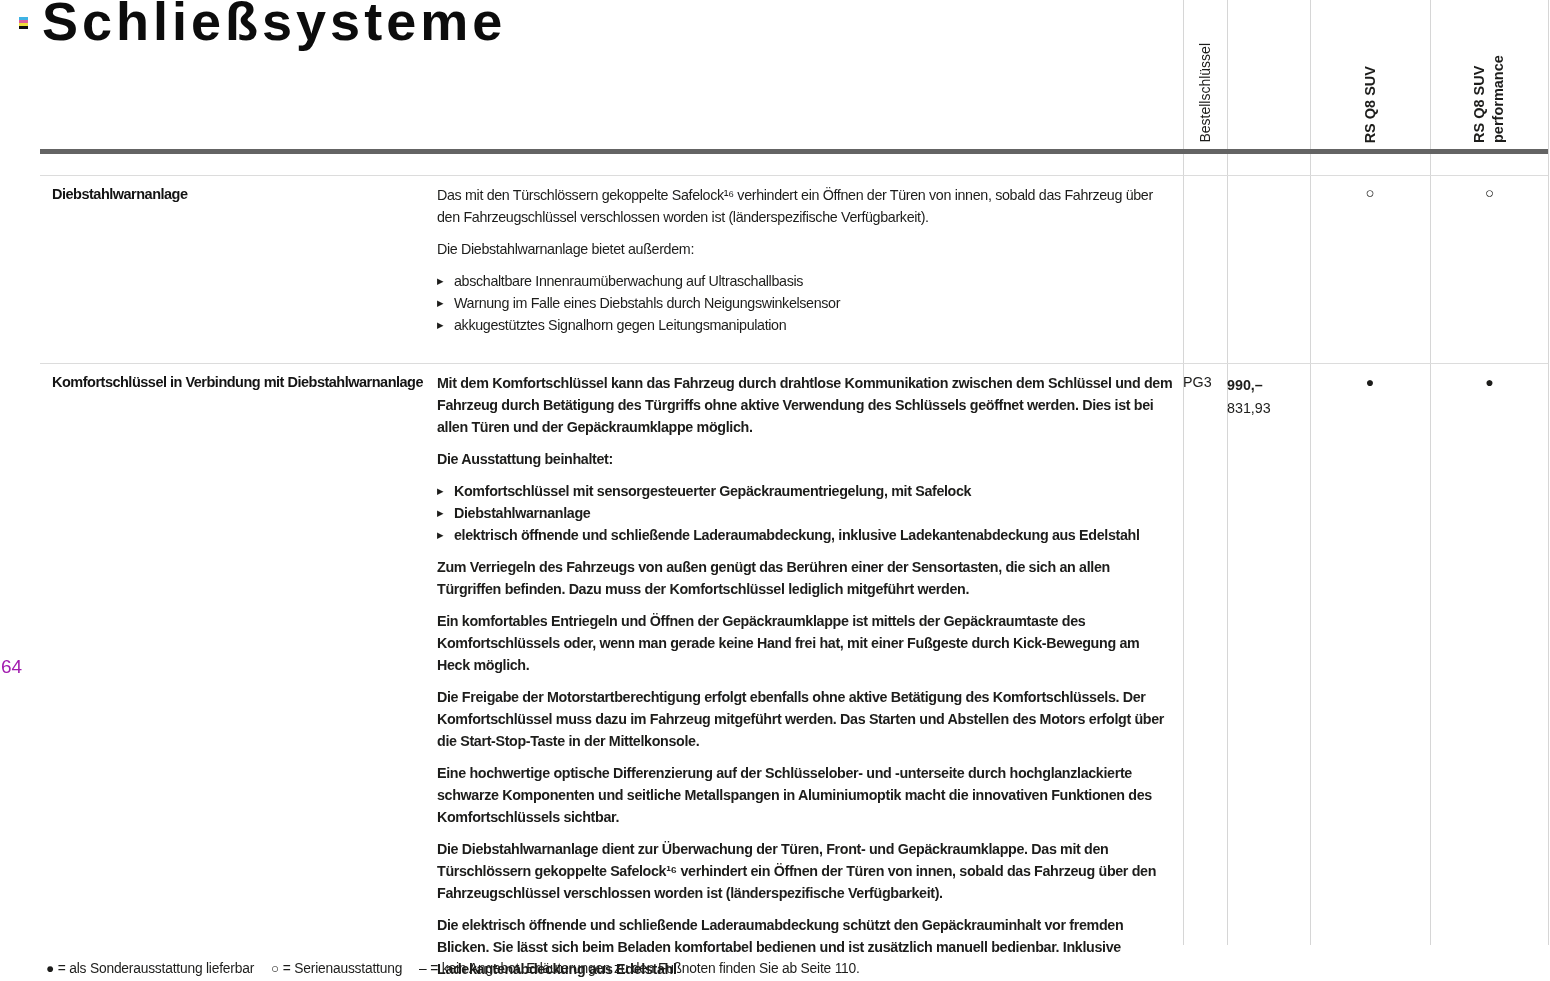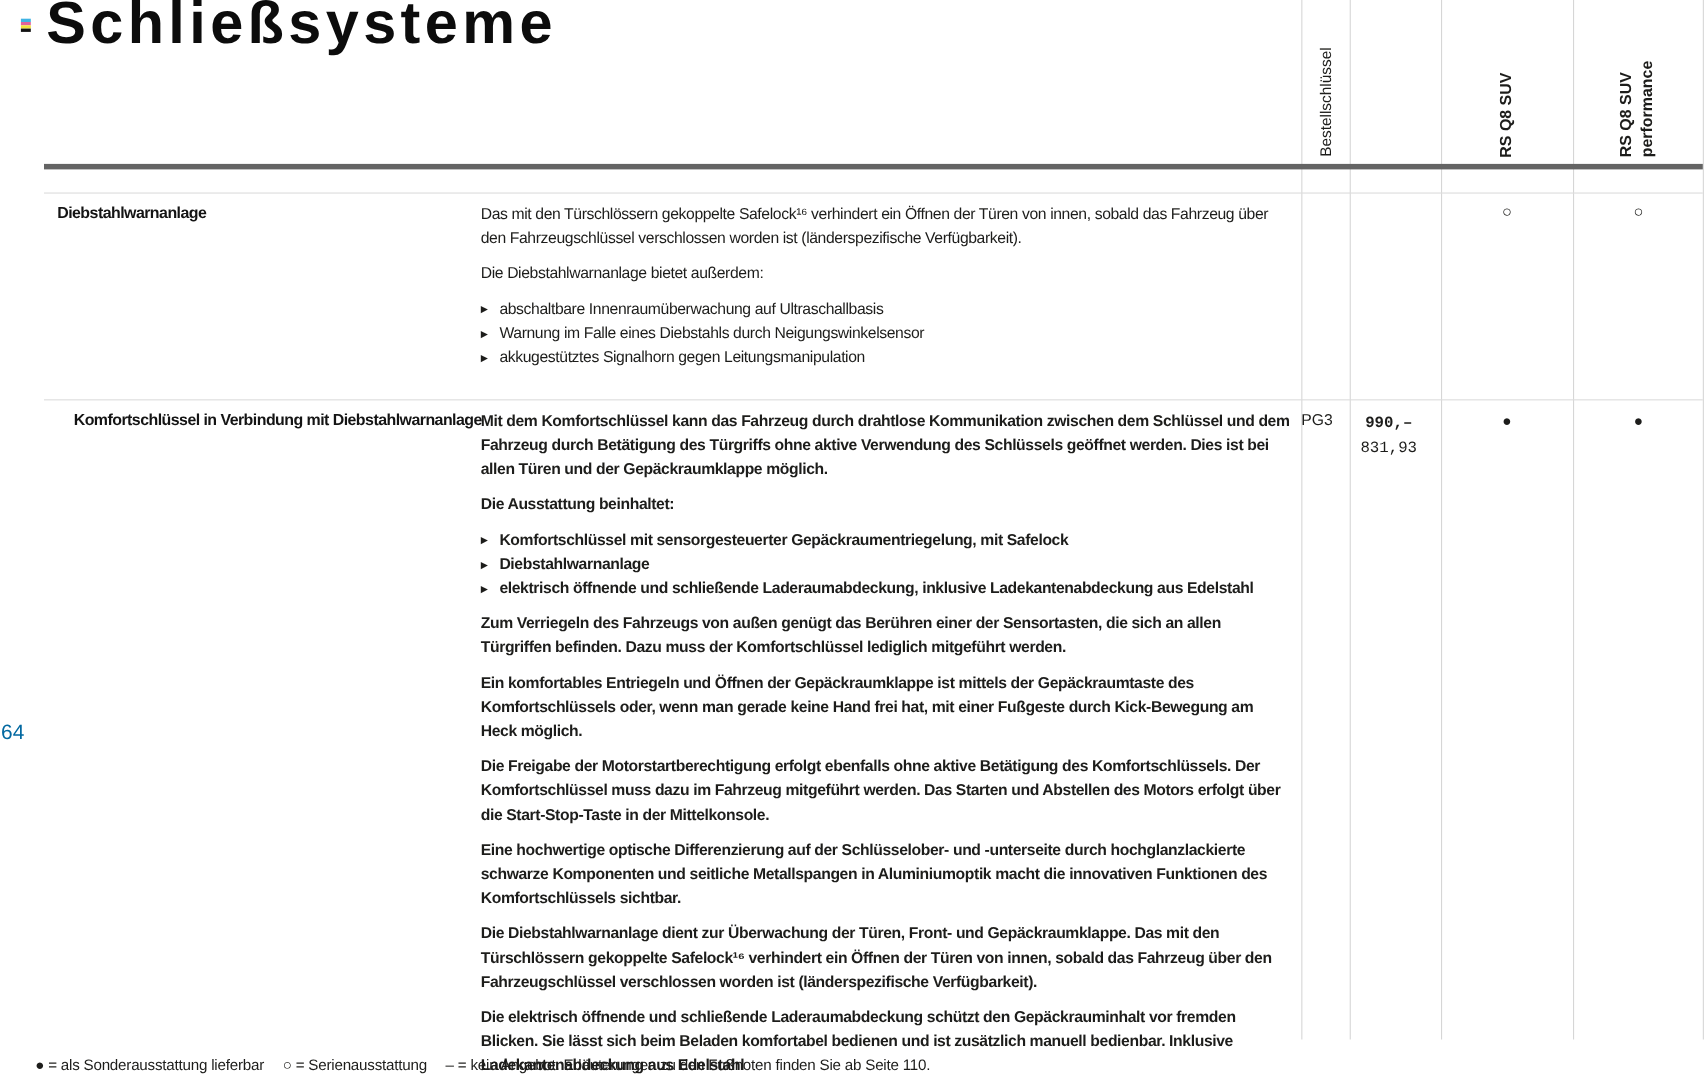--- a/index.html
+++ b/index.html
@@ -26,21 +26,21 @@
   .stripe.k { background: #111111; }
 
   .doc-title {
     position: absolute; left: 42px; top: -10px;
     font-size: 54px; font-weight: 900; letter-spacing: 4px;
     color: #0c0c0c; white-space: nowrap;
   }
 
   .page-number {
     position: absolute; left: 1px; top: 656px;
-    font-size: 19px; color: #0369a1;
+    font-size: 19px; color: #a21caf;
   }
 
   
   .vline { position: absolute; top: 0; width: 1px; height: 945px; background: #d6d6d6; }
   .vline.v1 { left: 1183px; }
   .vline.v2 { left: 1227px; }
   .vline.v3 { left: 1310px; }
   .vline.v4 { left: 1430px; }
   .vline.v5 { left: 1548px; }
   .thick-rule { position: absolute; left: 40px; top: 149px; width: 1508px; height: 5px; background: #646464; }
@@ -68,21 +68,21 @@
   }
   .hdr-eur .b { font-weight: 700; }
 
   
   .feature-title {
     position: absolute; left: 52px; width: 386px;
     font-size: 14.5px; font-weight: 700; letter-spacing: -0.5px;
     white-space: nowrap; color: #141414;
   }
   .feature-title.r1 { top: 186px; }
-  .feature-title.r2 { top: 374px; text-align: right; }
+  .feature-title.r2 { top: 374px; }
 
   .desc {
     position: absolute; left: 437px; width: 738px;
     font-size: 14.3px; line-height: 22px; letter-spacing: -0.35px;
   }
   .desc.r1 { top: 184px; }
   .desc.r2 { top: 372px; font-weight: bold; }
   .desc .para + .para, .desc .para + .bullet, .desc .bullet + .para { margin-top: 10px; }
   .desc .bullet + .bullet { margin-top: 0; }
   .bullet { display: flex; }
@@ -91,34 +91,34 @@
     letter-spacing: 0; color: #1d1d1b;
   }
   .bullet-text { flex: 1; }
 
   .cell-code {
     position: absolute; left: 1183px; width: 44px; top: 374px;
     text-align: left; font-size: 14.3px;
   }
   .cell-prices {
     position: absolute; left: 1227px; width: 76px; top: 374px;
-    text-align: center; padding-right: 5px;
-    font-size: 14.3px; line-height: 23px; font-family: Liberation Mono, monospace;
+    text-align: left; padding-right: 5px;
+    font-size: 14.3px; line-height: 23px;
   }
   .cell-prices .price-incl { font-weight: 700; }
 
   .sym { position: absolute; text-align: center; line-height: 14px; }
   .sym.col-m1 { left: 1311px; width: 118px; }
   .sym.col-m2 { left: 1431px; width: 117px; }
   .sym.row-1 { top: 186px; font-size: 15px; }
   .sym.row-2 { top: 375px; font-size: 14px; }
 
   
   .legend {
-    position: absolute; left: 32px; top: 961px;
+    position: absolute; left: 46px; top: 961px;
     display: flex; gap: 17px;
     font-size: 13.8px; letter-spacing: -0.2px; white-space: nowrap;
   }
 </style>
 </head>
 <body>
 
 <div class="page">
 
   <div class="cmyk-mark">

